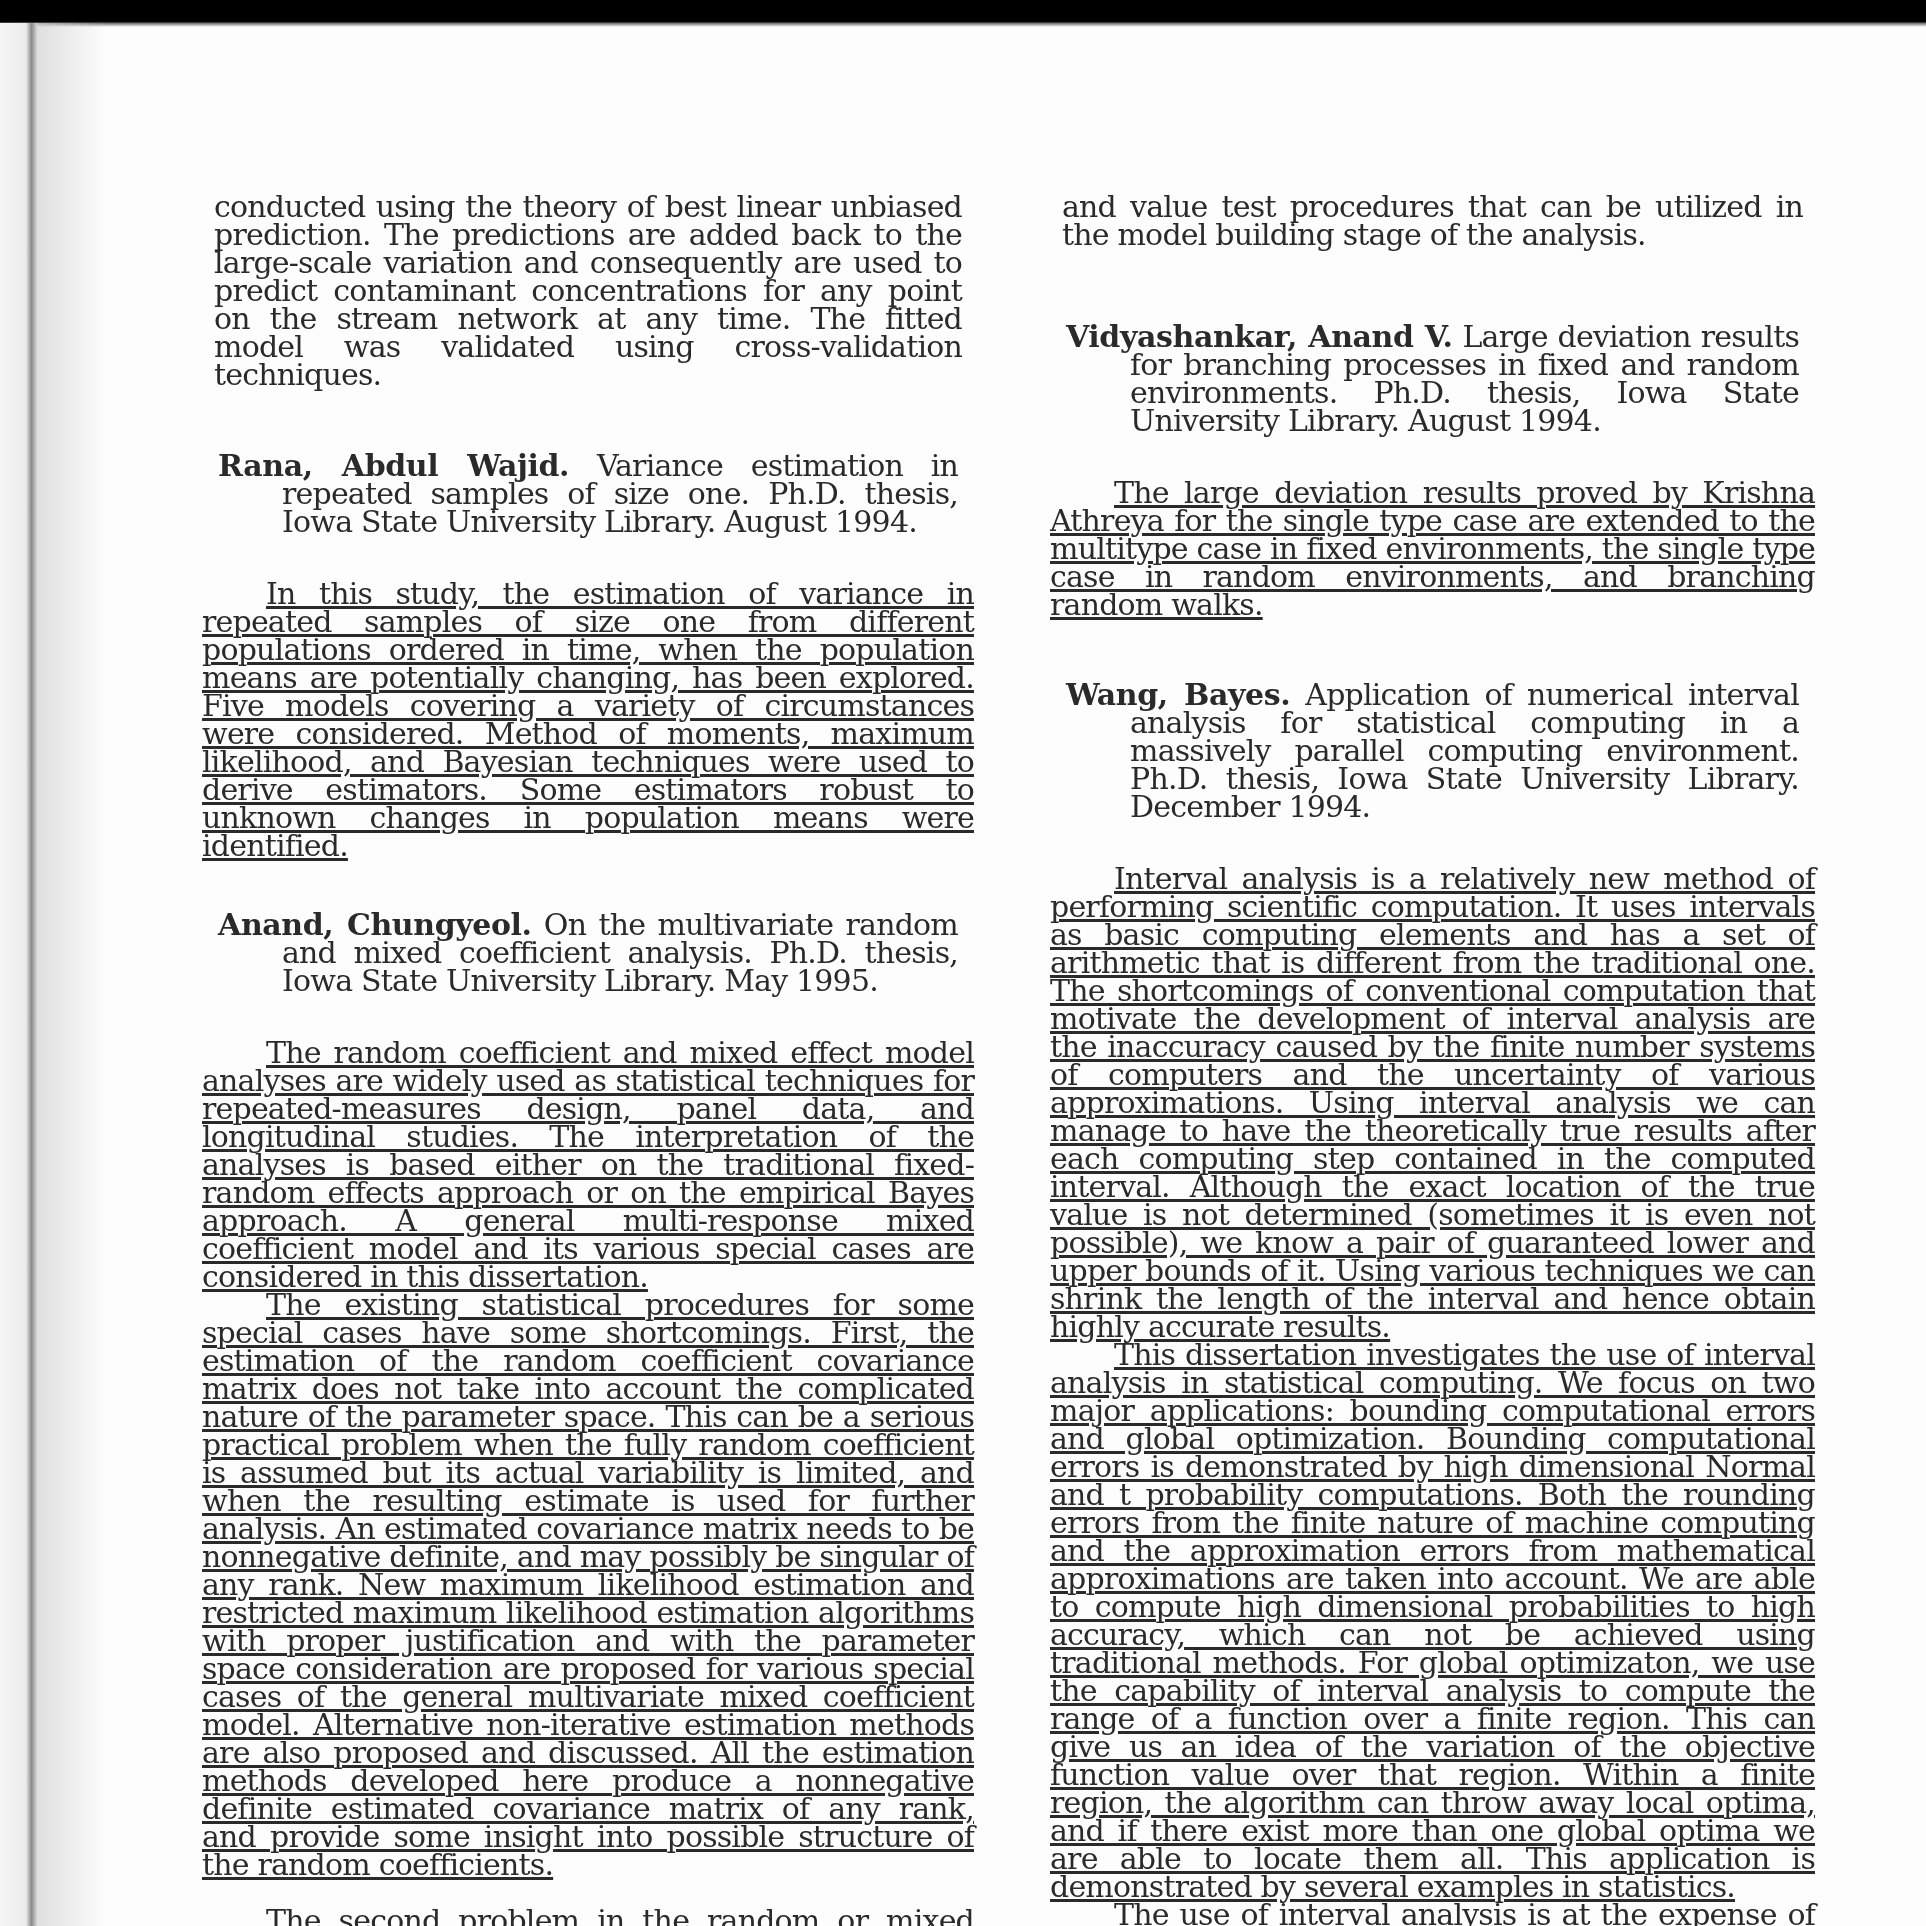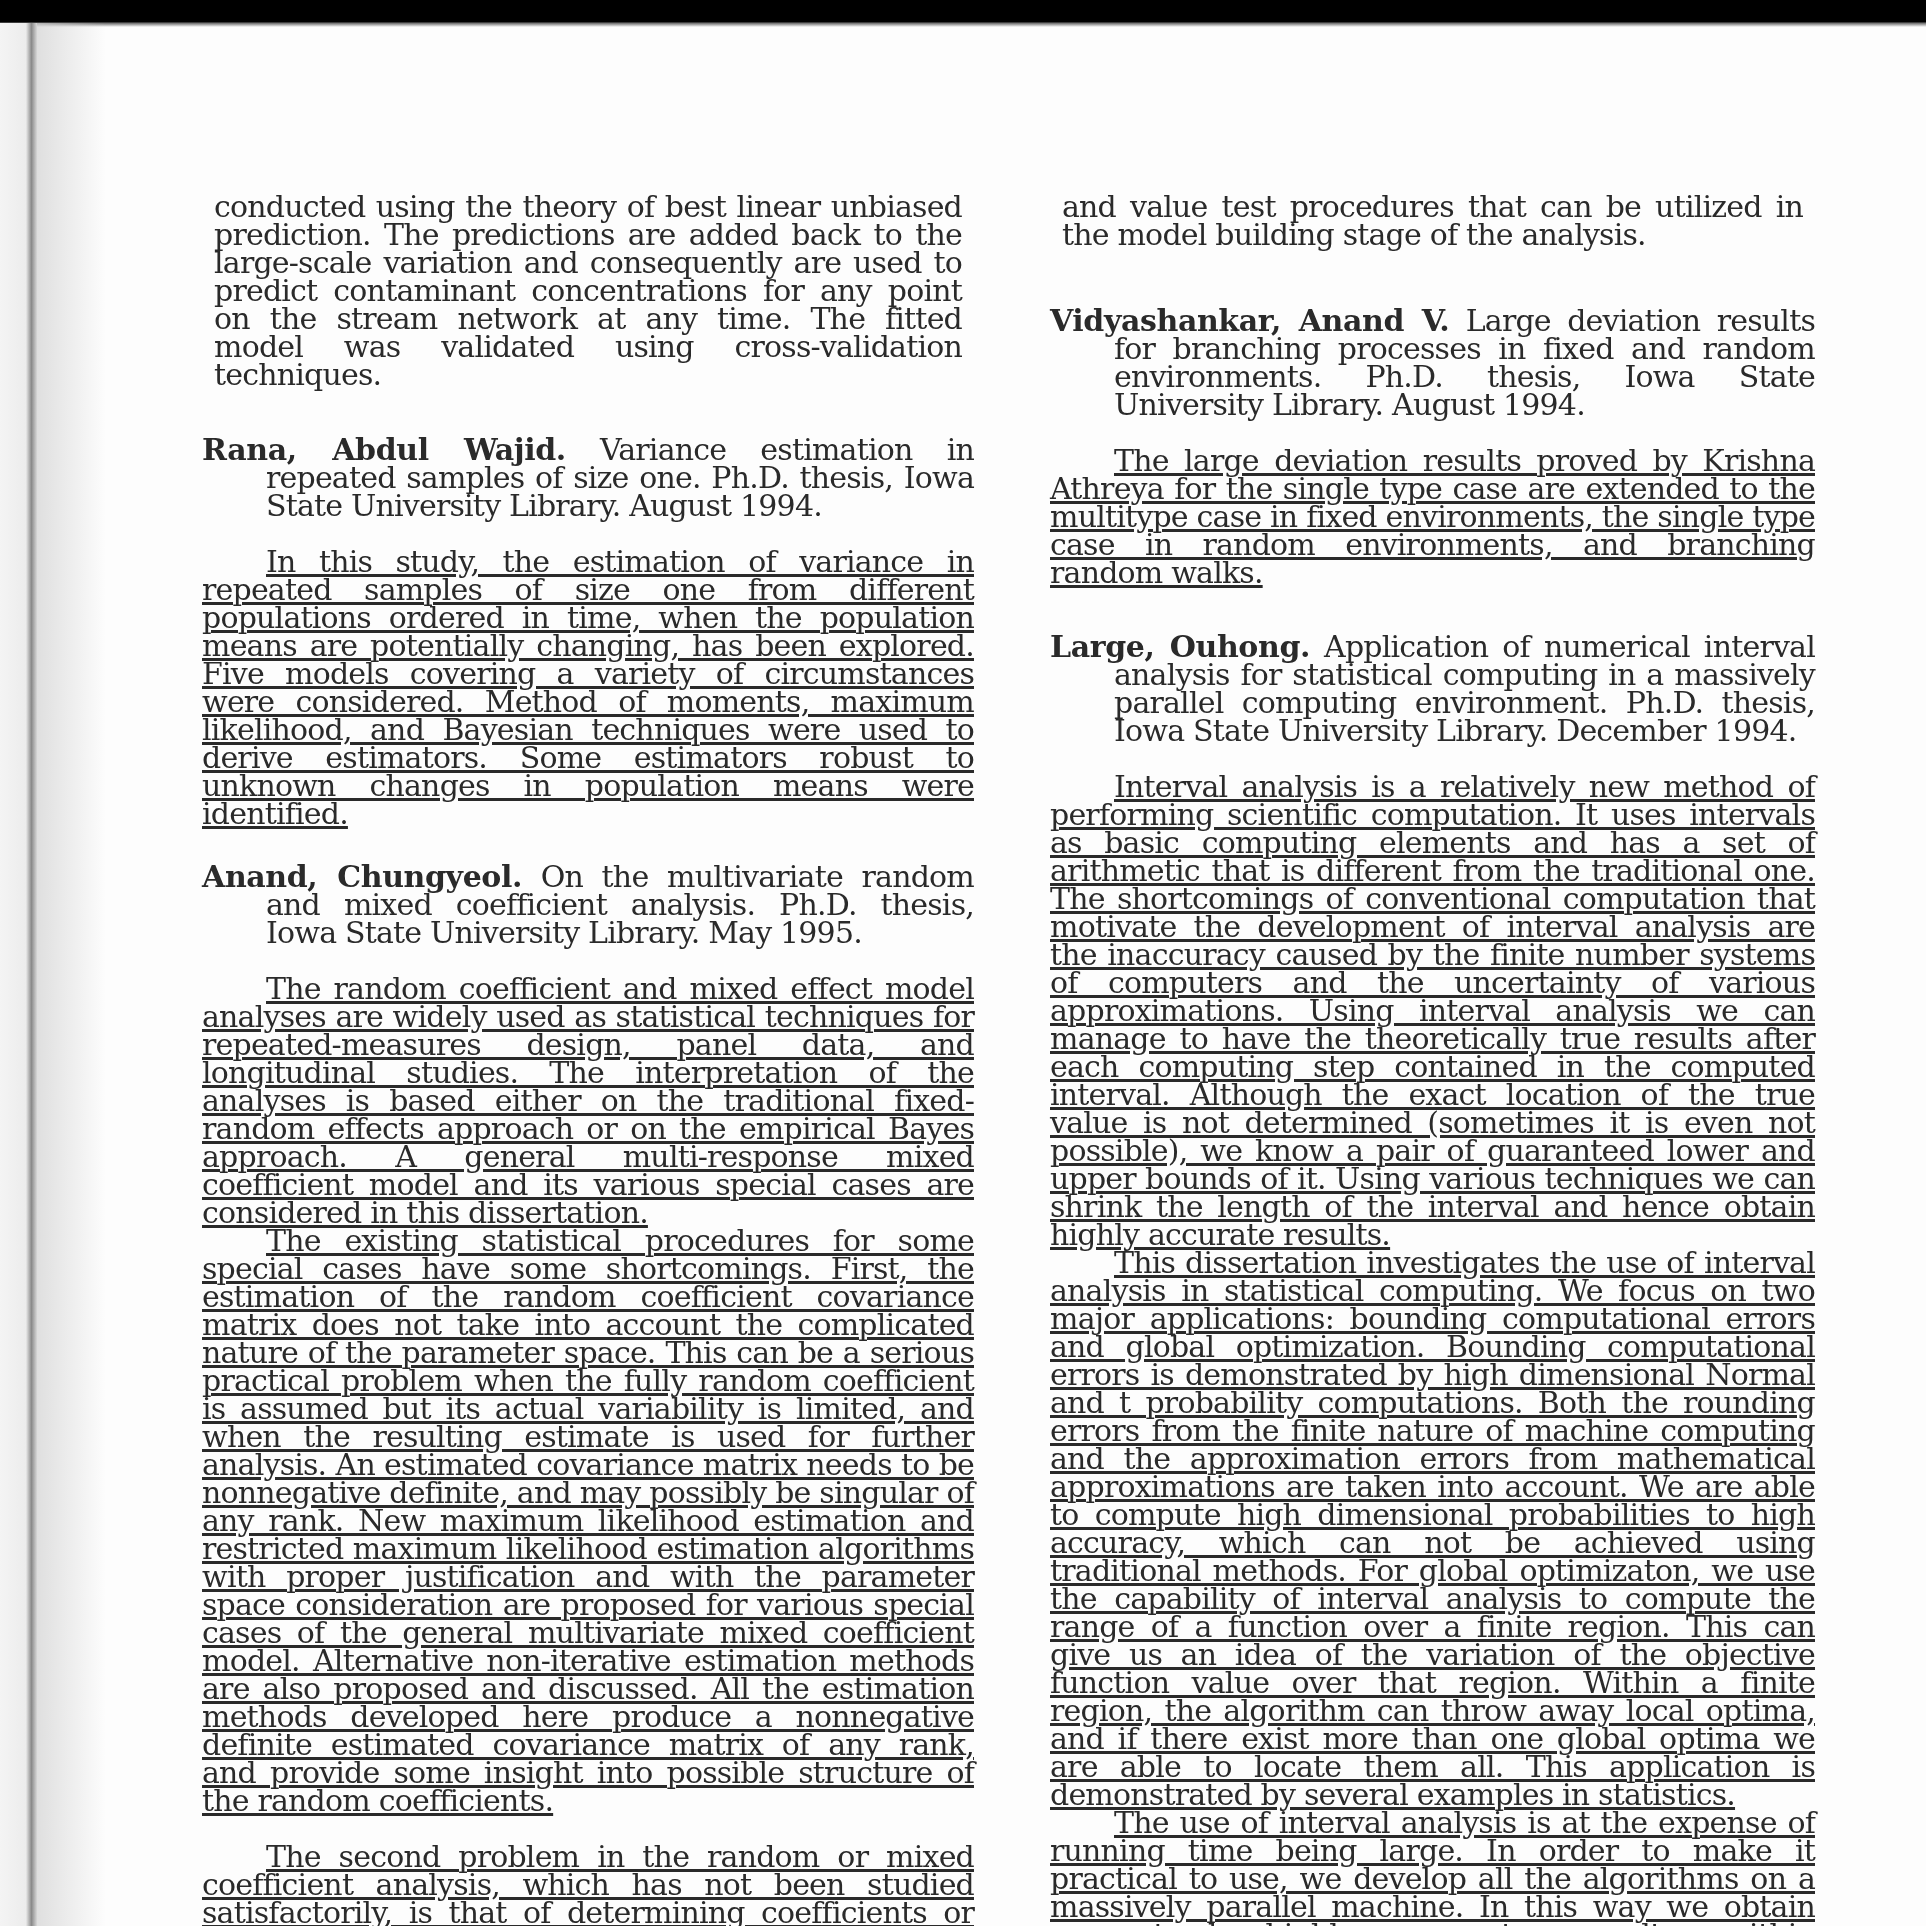--- a/index.html
+++ b/index.html
@@ -28,21 +28,21 @@
   .column {
     position: absolute; top: 181px;
     font-size: 30px; line-height: 28px;
     text-align: justify;
     letter-spacing: -0.8px;
   }
   .col-left { left: 202px; width: 772px; }
   .col-right { left: 1050px; width: 765px; }
   .entry-head {
     padding-left: 64px; text-indent: -64px;
-    margin: 0;
+    margin: 16px;
   }
   .entry-head .author { font-weight: bold; letter-spacing: -0.4px; }
   .abstract p { margin: 0; text-indent: 64px; text-decoration: underline; }
   .gap-s { height: 28px; }
   .gap-m { height: 35px; }
   .gap-l { height: 46px; }
   p { margin: 12px; }
 </style>
 </head>
 <body>
@@ -94,21 +94,21 @@
     </p>
     <div class="gap-s"></div>
     <div class="abstract">
       <p>The large deviation results proved by Krishna Athreya for the single type case are extended to the multitype case in fixed environments, the single type case in random environments, and branching random walks.</p>
     </div>
   </div>
   <div class="gap-l"></div>
 
   <div>
     <p class="entry-head">
-      <span class="author">Large, Ouhong.</span>
+      <span class="author">Wang, Bayes.</span>
       <span>Application of numerical interval analysis for statistical computing in a massively parallel computing environment. Ph.D. thesis, Iowa State University Library. December 1994.</span>
     </p>
     <div class="gap-s"></div>
     <div class="abstract">
       <p>Interval analysis is a relatively new method of performing scientific computation. It uses intervals as basic computing elements and has a set of arithmetic that is different from the traditional one. The shortcomings of conventional computation that motivate the development of interval analysis are the inaccuracy caused by the finite number systems of computers and the uncertainty of various approximations. Using interval analysis we can manage to have the theoretically true results after each computing step contained in the computed interval. Although the exact location of the true value is not determined (sometimes it is even not possible), we know a pair of guaranteed lower and upper bounds of it. Using various techniques we can shrink the length of the interval and hence obtain highly accurate results.</p>
       <p>This dissertation investigates the use of interval analysis in statistical computing. We focus on two major applications: bounding computational errors and global optimization. Bounding computational errors is demonstrated by high dimensional Normal and t probability computations. Both the rounding errors from the finite nature of machine computing and the approximation errors from mathematical approximations are taken into account. We are able to compute high dimensional probabilities to high accuracy, which can not be achieved using traditional methods. For global optimizaton, we use the capability of interval analysis to compute the range of a function over a finite region. This can give us an idea of the variation of the objective function value over that region. Within a finite region, the algorithm can throw away local optima, and if there exist more than one global optima we are able to locate them all. This application is demonstrated by several examples in statistics.</p>
       <p>The use of interval analysis is at the expense of running time being large. In order to make it practical to use, we develop all the algorithms on a massively parallel machine. In this way we obtain guaranteed highly accurate results within reasonable running times.</p>
     </div>
   </div>
 </div>

